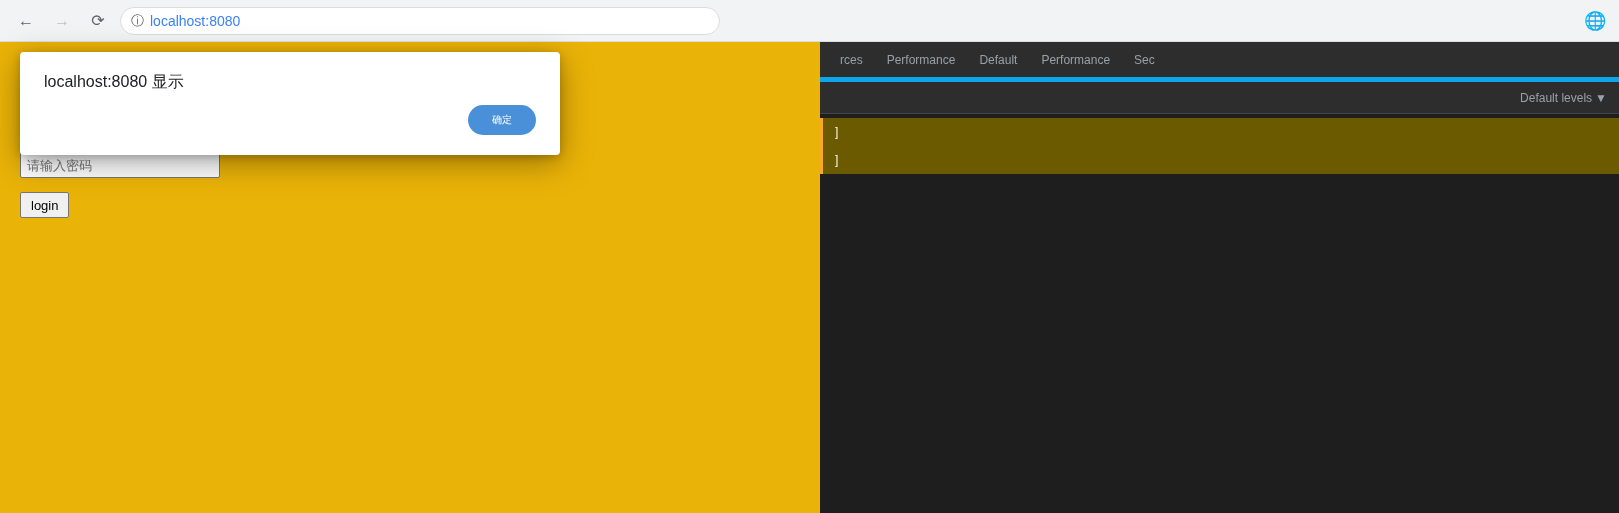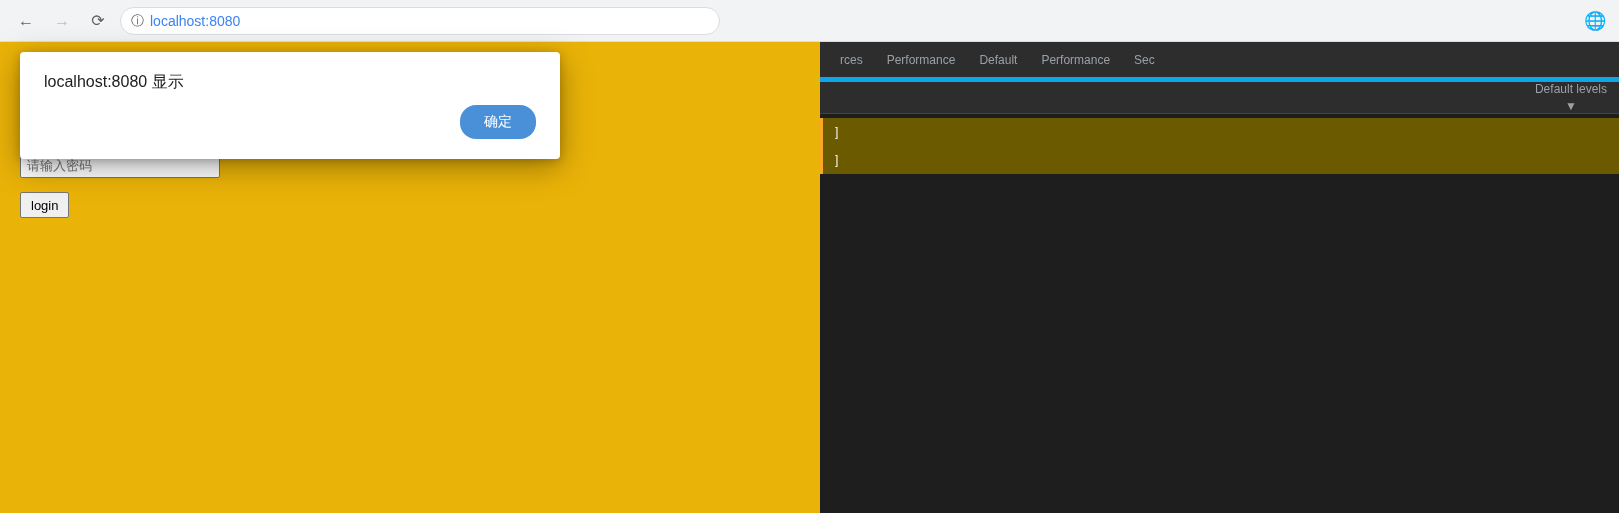--- a/index.html
+++ b/index.html
@@ -114,21 +114,21 @@
     .dialog-footer {
       display: flex;
       justify-content: flex-end;
     }
     .dialog-ok-btn {
       background: #4a90d9;
       color: #fff;
       border: none;
       border-radius: 16px;
       padding: 8px 24px;
-      font-size: 14px;
+      font-size: 10px;
       cursor: pointer;
     }
 
     
     .devtools {
       flex: 1;
       background: #1e1e1e;
       display: flex;
       flex-direction: column;
     }
@@ -157,21 +157,21 @@
       display: flex;
       align-items: center;
       padding: 0 12px;
       border-bottom: 1px solid #444;
       justify-content: flex-end;
     }
     .default-levels {
       font-size: 12px;
       color: #9aa0a6;
       cursor: pointer;
-      display: flex; align-items: center; gap: 3px; flex-direction: column;
+      display: flex; align-items: center; gap: 3px;
     }
     .devtools-content {
       flex: 1;
       background: #1e1e1e;
       padding: 4px 0;
     }
     .console-row {
       height: 28px;
       display: flex;
       align-items: center;

